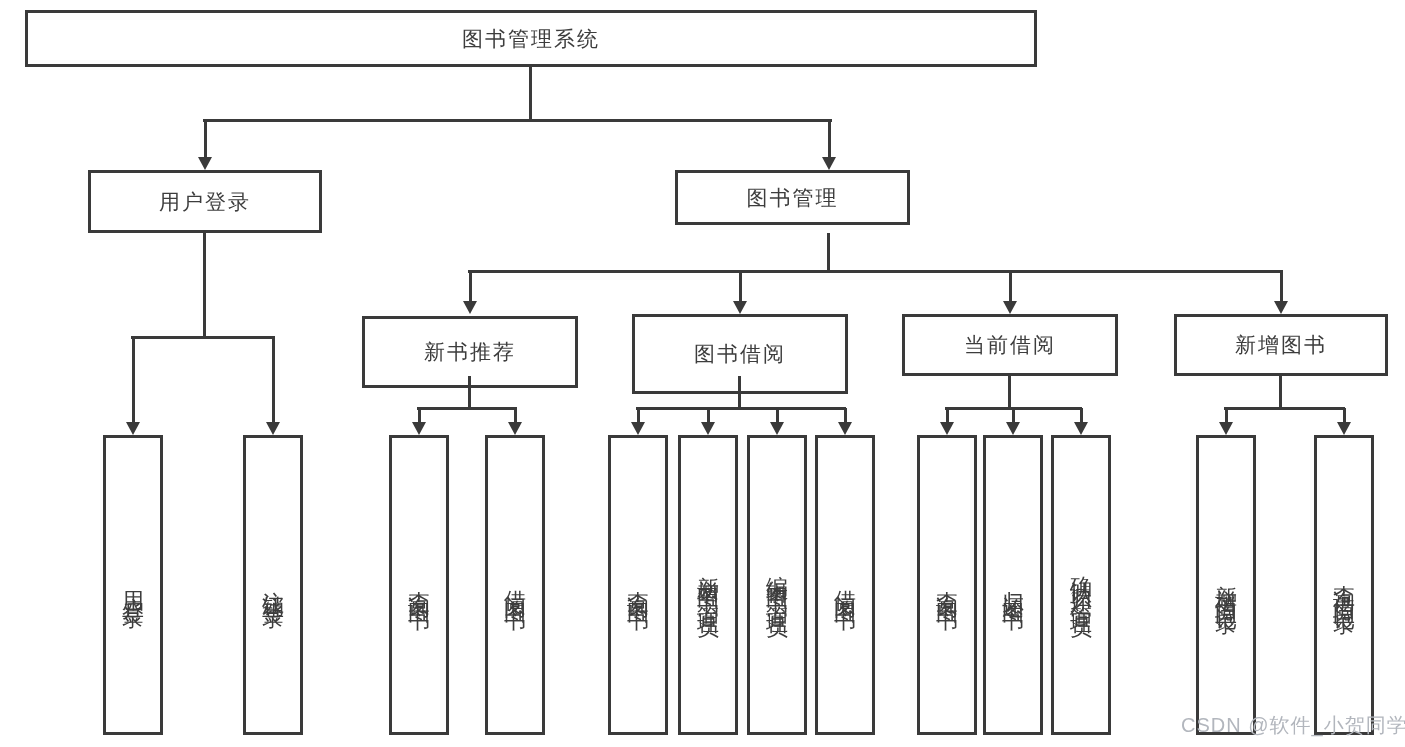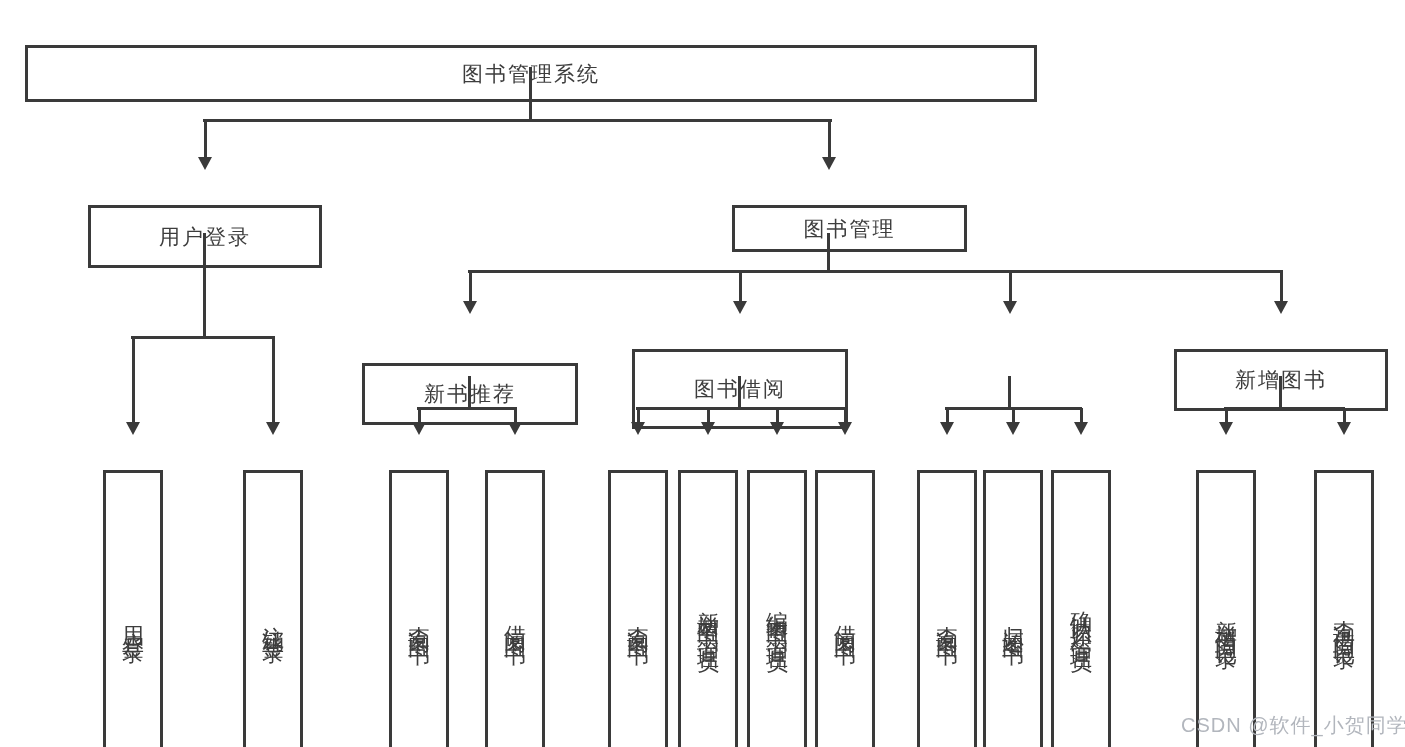--- a/index.html
+++ b/index.html
@@ -10,21 +10,20 @@
   }
   html,body{margin:0;padding:0;background:var(--background);}
   .stage{
     position:relative;width:1405px;height:747px;background:var(--background);
     overflow:hidden;font-family:"Liberation Sans","DejaVu Sans",sans-serif;
   }
   .node{
     position:absolute;box-sizing:border-box;border:3px solid var(--line);
     background:#fff;display:flex;align-items:center;justify-content:center;
     color:var(--text);
-    margin-top:35px;
   }
   .hnode{font-size:21px;letter-spacing:2px;}
   .leaf span{
     writing-mode:vertical-rl;text-orientation:mixed;
     font-size:22px;letter-spacing:6px;line-height:1;
   }
   .vline{position:absolute;width:3px;background:var(--line);}
   .hline{position:absolute;height:3px;background:var(--line);}
   .arrow{position:absolute;width:14px;}
   .arrow::before{
@@ -51,41 +50,44 @@
   </div>
 
   <div class="vline" style="left:529px;top:67px;height:55px"></div>
   <div class="hline" style="left:203px;top:119px;width:629px"></div>
   <div class="arrow" style="left:198px;top:119px;height:51px"></div>
   <div class="arrow" style="left:822px;top:119px;height:51px"></div>
 
   <div class="node hnode" style="left:88px;top:170px;width:234px;height:63px">
     <span>用户登录</span>
   </div>
-  <div class="node hnode" style="left:732px;top:170px;width:235px;height:47px">
+  <div class="node hnode" style="left:675px;top:170px;width:235px;height:55px">
     <span>图书管理</span>
   </div>
 
   <div class="vline" style="left:203px;top:233px;height:106px"></div>
   <div class="hline" style="left:131px;top:336px;width:144px"></div>
   <div class="arrow" style="left:126px;top:338px;height:97px"></div>
   <div class="arrow" style="left:266px;top:338px;height:97px"></div>
 
   <div class="vline" style="left:827px;top:233px;height:40px"></div>
   <div class="hline" style="left:468px;top:270px;width:815px"></div>
   <div class="arrow" style="left:463px;top:271px;height:43px"></div>
   <div class="arrow" style="left:733px;top:271px;height:43px"></div>
   <div class="arrow" style="left:1003px;top:271px;height:43px"></div>
   <div class="arrow" style="left:1274px;top:271px;height:43px"></div>
 
-  <div class="node hnode" style="left:362px;top:328px;width:216px;height:62px">
+  <div class="node hnode" style="left:362px;top:316px;width:216px;height:72px">
     <span>新书推荐</span>
   </div>
   <div class="node hnode" style="left:632px;top:314px;width:216px;height:80px">
     <span>图书借阅</span>
+  </div>
+  <div class="node hnode" style="left:902px;top:314px;width:216px;height:62px">
+    <span>当前借阅</span>
   </div>
   <div class="node hnode" style="left:1174px;top:314px;width:214px;height:62px">
     <span>新增图书</span>
   </div>
 
   <div class="vline" style="left:468px;top:376px;height:34px"></div>
   <div class="hline" style="left:417px;top:407px;width:100px"></div>
   <div class="arrow" style="left:412px;top:408px;height:27px"></div>
   <div class="arrow" style="left:508px;top:408px;height:27px"></div>
 

